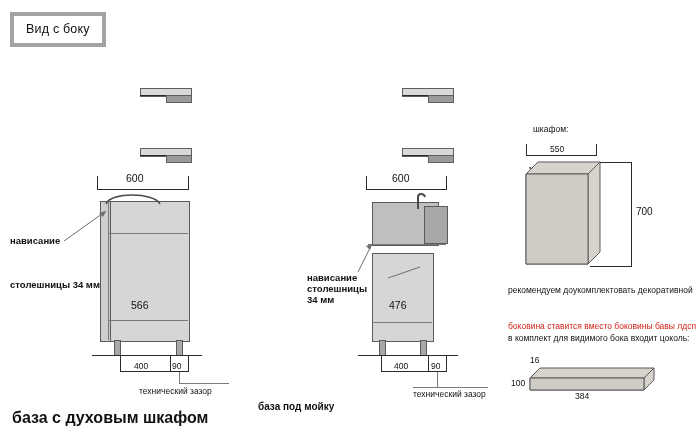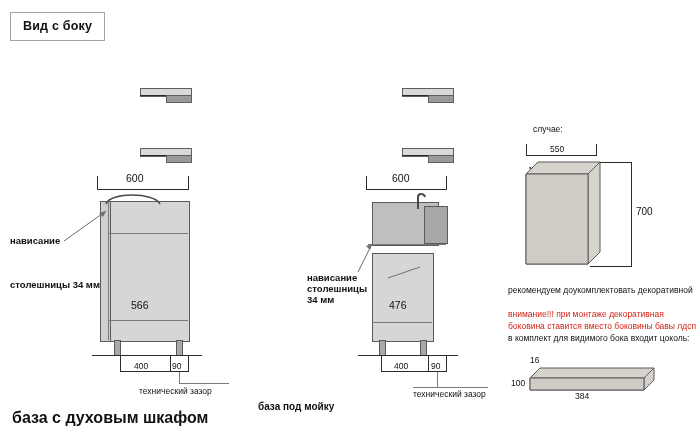--- a/index.html
+++ b/index.html
@@ -10,23 +10,23 @@
     color:#111;
     position:relative;
     overflow:hidden;
   }
   .root{position:relative;width:700px;height:428px;}
   .abs{position:absolute;}
 
   
   .title-badge{
     left:10px;top:12px;
-    border:1px solid #a3a3a3;
+    border:4px solid #a3a3a3;
     padding:6px 12px 7px 12px;
-    font-size:12.5px;font-weight:bold;
+    font-size:12.5px;font-weight:normal;
     background:#fff;
     letter-spacing:.2px;
   }
 
   
   .line-h{background:#2b2b2b;height:1px;}
   .line-v{background:#2b2b2b;width:1px;}
   .thin-h{background:#7a7a7a;height:1px;}
   .thin-v{background:#7a7a7a;width:1px;}
 
@@ -154,21 +154,21 @@
     <path d="M2 32 L16 4" stroke="#6e6e6e" stroke-width="1" fill="none"></path>
     <path d="M16 4 L10 6 L14 10 Z" fill="#6e6e6e"></path>
   </svg>
 
   <svg class="abs" style="left:382px;top:265px;width:40px;height:16px;" viewBox="0 0 40 16">
     <path d="M38 2 L6 13" stroke="#6e6e6e" stroke-width="1" fill="none"></path>
   </svg>
 
   <div class="abs lbl-b" style="left:258px;top:400px;font-size:10px;">база под мойку</div>
 
-  <div class="abs lbl" style="left:533px;top:124px;">случае:</div>
+  <div class="abs lbl" style="left:533px;top:124px;">шкафом:</div>
 
   <div class="abs line-v" style="left:526px;top:144px;height:12px;"></div>
   <div class="abs line-v" style="left:596px;top:144px;height:12px;"></div>
   <div class="abs line-h" style="left:526px;top:155px;width:71px;"></div>
   <div class="abs dim" style="left:550px;top:144px;">550</div>
 
   <div class="abs dim" style="left:528px;top:165px;">16</div>
 
   <svg class="abs" style="left:524px;top:160px;width:80px;height:112px;" viewBox="0 0 80 112">
     <polygon points="2,14 14,2 76,2 76,92 64,104 2,104" fill="#d6d3cd" stroke="#5a5a5a" stroke-width="1"></polygon>
@@ -176,21 +176,20 @@
     <line x1="64" y1="14" x2="64" y2="104" stroke="#5a5a5a" stroke-width="1"></line>
     <polygon points="2,14 64,14 64,104 2,104" fill="#cfccc5" stroke="#5a5a5a" stroke-width="1"></polygon>
   </svg>
 
   <div class="abs line-v" style="left:631px;top:162px;height:104px;"></div>
   <div class="abs line-h" style="left:600px;top:162px;width:32px;"></div>
   <div class="abs line-h" style="left:590px;top:266px;width:42px;"></div>
   <div class="abs dim" style="left:636px;top:206px;font-size:10px;">700</div>
 
   <div class="abs lbl" style="left:508px;top:285px;">рекомендуем доукомплектовать декоративной</div>
-  <div class="abs lbl red" style="left:508px;top:309px;">внимание!!! при монтаже декоративная</div>
   <div class="abs lbl" style="left:508px;top:333px;">в комплект для видимого бока входит цоколь:</div>
   <div class="abs lbl red" style="left:508px;top:321px;">боковина ставится вместо боковины бавы лдсп</div>
 
   <svg class="abs" style="left:528px;top:366px;width:130px;height:36px;" viewBox="0 0 130 36">
     <polygon points="2,12 12,2 126,2 126,14 116,24 2,24" fill="#d6d3cd" stroke="#5a5a5a" stroke-width="1"></polygon>
     <polyline points="2,12 116,12 126,2" fill="none" stroke="#5a5a5a" stroke-width="1"></polyline>
     <line x1="116" y1="12" x2="116" y2="24" stroke="#5a5a5a" stroke-width="1"></line>
     <polygon points="2,12 116,12 116,24 2,24" fill="#cfccc5" stroke="#5a5a5a" stroke-width="1"></polygon>
   </svg>
   <div class="abs dim" style="left:530px;top:355px;">16</div>

